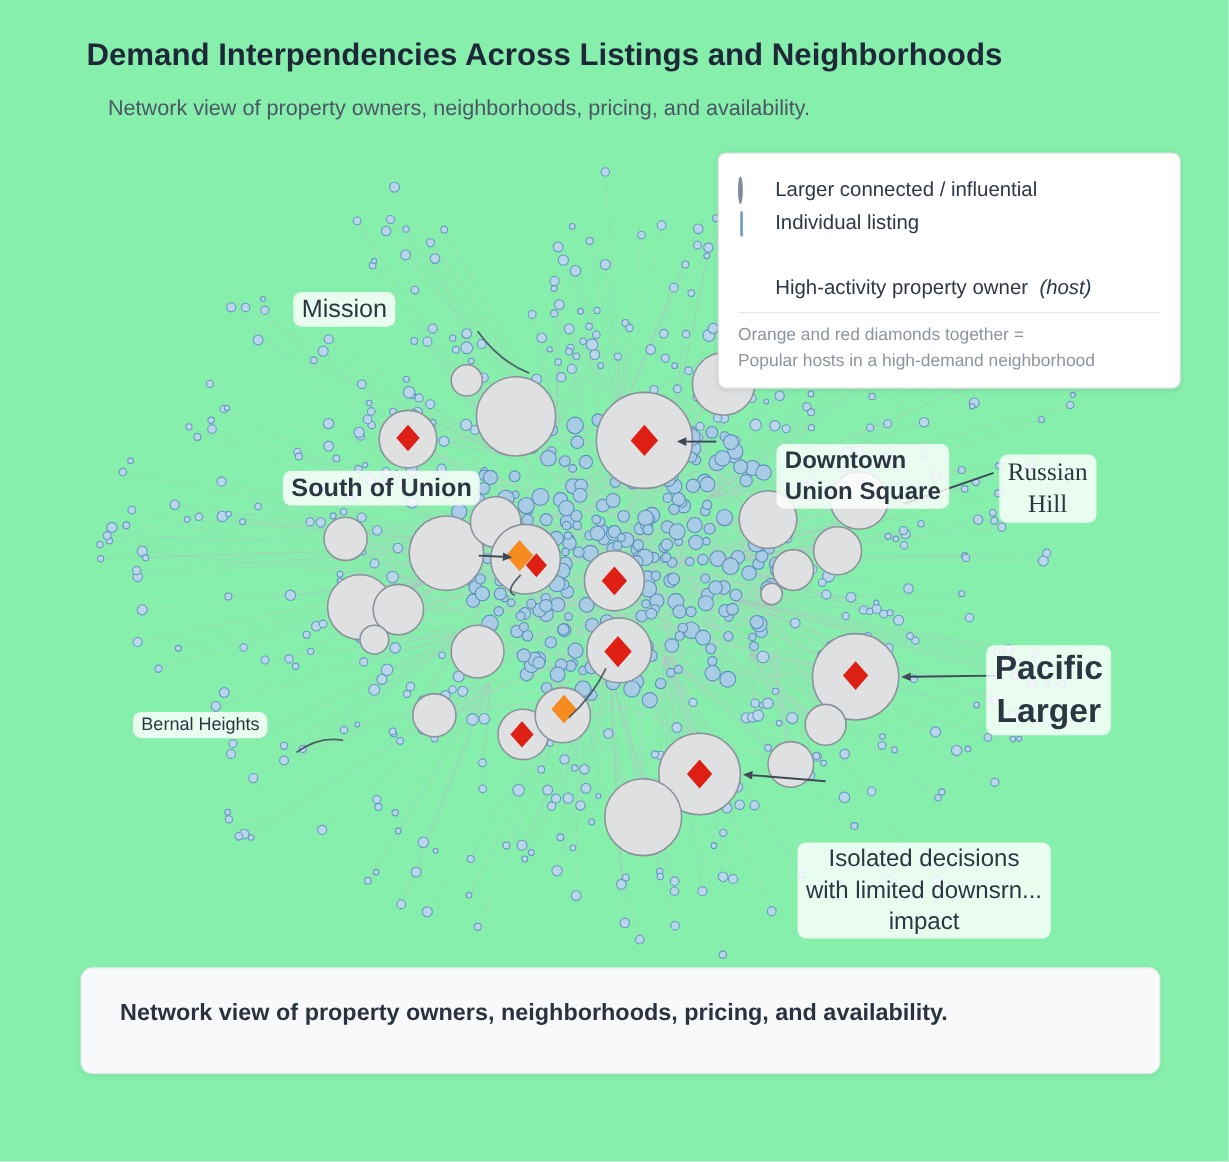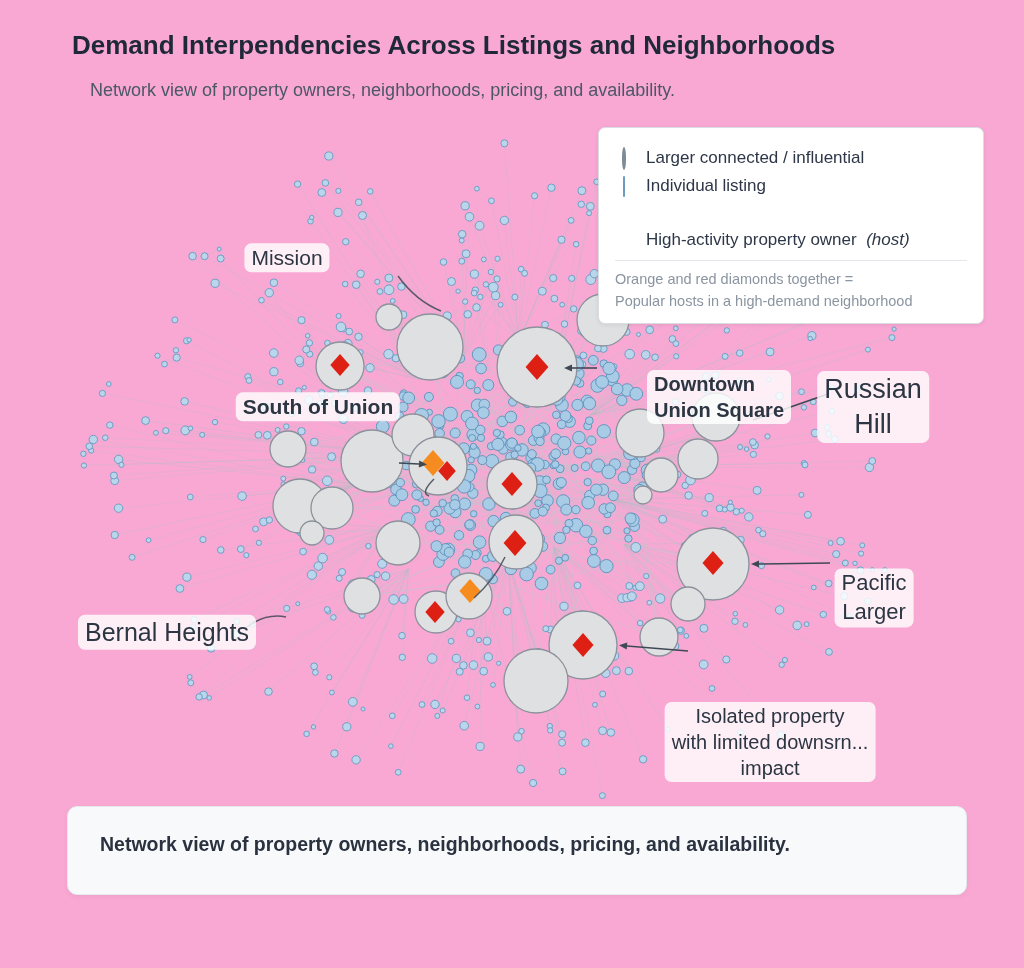--- a/index.html
+++ b/index.html
@@ -1,32 +1,32 @@
 <!DOCTYPE html>
 <html><head>
 <meta charset="utf-8">
 <style>
   html,body{margin:0;padding:0;background:#f4f5f6;}
-  #stage{position:relative;width:1024px;height:968px;background:#f9a8d4;overflow:hidden;
+  #stage{position:relative;width:1024px;height:968px;background:#86efac;overflow:hidden;
          font-family:"Liberation Sans",sans-serif;}
   
   #title{position:absolute;left:72px;top:30px;font-size:26px;font-weight:700;color:#1f2838;z-index:4;}
   #subtitle{position:absolute;left:90px;top:80px;font-size:18px;font-weight:400;color:#4c5766;z-index:4;}
   
   #net-svg{position:absolute;left:0;top:0;z-index:1;}
   #label-layer{position:absolute;left:0;top:0;width:100%;height:100%;z-index:3;pointer-events:none;}
   .net-label{position:absolute;transform:translate(-50%,-50%);text-align:center;color:#2c3542;
              background:rgba(255,255,255,.82);padding:1px 7px;border-radius:7px;line-height:1.3;
              white-space:nowrap;}
   .net-label.left{transform:translate(0,-50%);text-align:left;}
   
   #legend{position:absolute;left:598px;top:127px;width:386px;box-sizing:border-box;z-index:5;
           background:#ffffff;border:1px solid #d9dee3;border-radius:7px;
           box-shadow:0 1px 4px rgba(0,0,0,.08);padding:12px 16px 10px 16px;}
-  .lg-item{display:flex;align-items:center;gap:13px;margin:8px 0;font-size:17px;color:#2d3748;text-align:center;}
+  .lg-item{display:flex;align-items:center;gap:13px;margin:8px 0;font-size:17px;color:#2d3748;}
   .lg-icon{flex:0 0 18px;width:18px;height:18px;position:relative;}
   .lg-circle{width:16px;height:16px;border-radius:50%;background:#e3e4e6;border:2px solid #7d8a97;
              box-sizing:border-box;margin-top:1px;}
   .lg-diamond{width:14px;height:14px;border-radius:2px;transform:rotate(45deg) scale(.95);margin:2px;}
   .d-blue{background:#a9c9e2;border:1.5px solid #6b9cc0;box-sizing:border-box;}
   .d-orange{background:#f68b1f;}
   .d-red{background:#dd1c13;}
   .lg-host{font-style:italic;}
   #lg-divider{border:none;border-top:1px solid #e3e7eb;margin:10px 0 8px 0;}
   .lg-note{font-size:14.5px;color:#8a95a1;line-height:1.5;}
@@ -1661,33 +1661,33 @@
       <div class="net-label" style="left: 287px; top: 258px; font-size: 21px; font-weight: 500;">
         <div>Mission</div>
       </div>
       <div class="net-label" style="left: 318px; top: 407px; font-size: 21px; font-weight: 600;">
         <div>South of Union</div>
       </div>
       <div class="net-label left" style="left: 601px; top: 397px; font-size: 20px; font-weight: 700; margin-left: 46px;">
         <div>Downtown</div>
         <div>Union Square</div>
       </div>
-      <div class="net-label" style="left: 873px; top: 407px; font-size: 27px; font-weight: 500;">
+      <div class="net-label" style="left: 873px; top: 407px; font-size: 21px; font-weight: 500; font-family: Liberation Serif, serif;">
         <div>Russian</div>
         <div>Hill</div>
       </div>
-      <div class="net-label" style="left: 874px; top: 598px; font-size: 22px; font-weight: 400;">
+      <div class="net-label" style="left: 874px; top: 575px; font-size: 28px; font-weight: 700;">
         <div>Pacific</div>
         <div>Larger</div>
       </div>
-      <div class="net-label" style="left: 167px; top: 632px; font-size: 25px; font-weight: 500;">
+      <div class="net-label" style="left: 167px; top: 604px; font-size: 15px; font-weight: 500;">
         <div>Bernal Heights</div>
       </div>
       <div class="net-label" style="left: 770px; top: 742px; font-size: 20px; font-weight: 400;">
-        <div>Isolated property</div>
+        <div>Isolated decisions</div>
         <div>with limited downsrn...</div>
         <div>impact</div>
       </div>
     </div>
 
   <div id="legend">
     <div class="lg-item">
       <span class="lg-icon"><span class="lg-circle"></span></span>
       <span>Larger connected / influential</span>
     </div>

